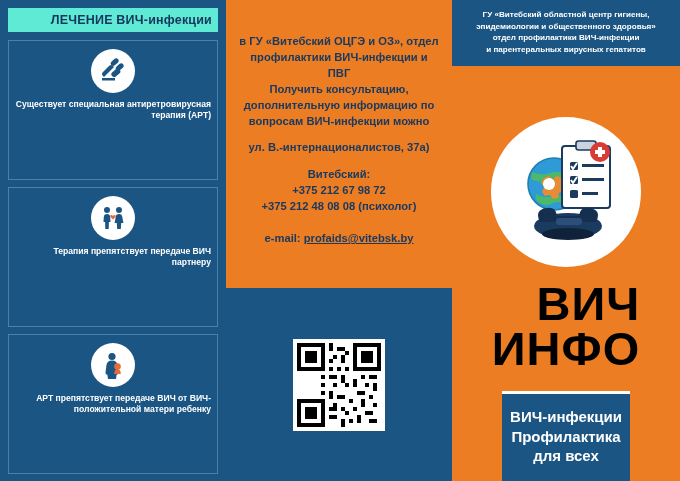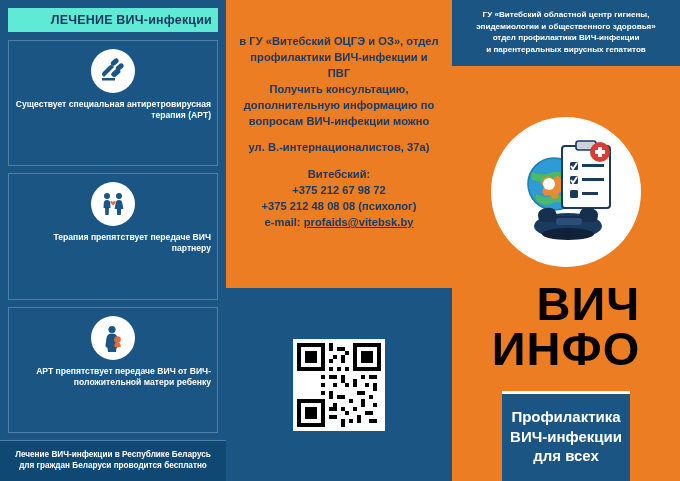--- a/index.html
+++ b/index.html
@@ -86,21 +86,21 @@
   }
   .mid-text {
     color: #1b3a60;
     font-size: 11.2px;
     font-weight: bold;
     text-align: center;
     line-height: 1.42;
     width: 200px;
   }
   .mid-text .gap { display: block; height: 11px; }
-  .mid-email-line { margin-top: 0; }
+  .mid-email-line { margin-top: 16px; }
   .mid-email {
     color: #1b3a60;
     text-decoration: underline;
   }
   .qr-wrap {
     position: absolute;
     left: 0; right: 0;
     top: 288px;
     height: 193px;
     background: #1b5583;
@@ -218,21 +218,20 @@
             <circle cx="14" cy="6.5" r="3.6"></circle>
             <path d="M14 10.5 q5 0 5.6 5 l.9 7 q.3 2 -1.7 2.3 l-.2 0 -.6 4.2 -8 0 -.6 -4.2 -.2 0 q-2 -.3 -1.7 -2.3 l.9 -7 Q9 10.5 14 10.5z"></path>
             <circle cx="19.5" cy="16.5" r="3.3" fill="#e8693a"></circle>
             <path d="M19.5 19 q2.6 0 3 2.6 l.3 2.4 -6.6 0 .3 -2.4 Q16.9 19 19.5 19z" fill="#e8693a"></path>
           </g>
         </svg>
       </div>
       <div class="card-text">АРТ препятствует передаче ВИЧ от ВИЧ-положительной матери ребенку</div>
     </div>
 
-    <div class="left-footer">Лечение ВИЧ-инфекции в Республике Беларусь для граждан Беларуси проводится бесплатно</div>
   </div>
 
   <div class="panel-mid">
     <div class="mid-text">
       <div>в ГУ «Витебский ОЦГЭ и ОЗ», отдел профилактики ВИЧ-инфекции и ПВГ</div>
       <div>Получить консультацию, дополнительную информацию по вопросам ВИЧ-инфекции можно</div>
       <span class="gap"></span>
       <div>ул. В.-интернационалистов, 37а)</div>
       <span class="gap"></span>
       <div>Витебский:</div>
@@ -364,20 +363,20 @@
           </g>
         </svg>
       </div>
 
       <div class="big-title">
         <span class="l1">ВИЧ</span>
         <span class="l2">ИНФО</span>
       </div>
 
       <div class="right-foot">
+        <div>ВИЧ-инфекции</div>
         <div>Профилактика</div>
-        <div>ВИЧ-инфекции</div>
         <div>для всех</div>
       </div>
     </div>
   </div>
 
 </div>
 
 </body></html>

